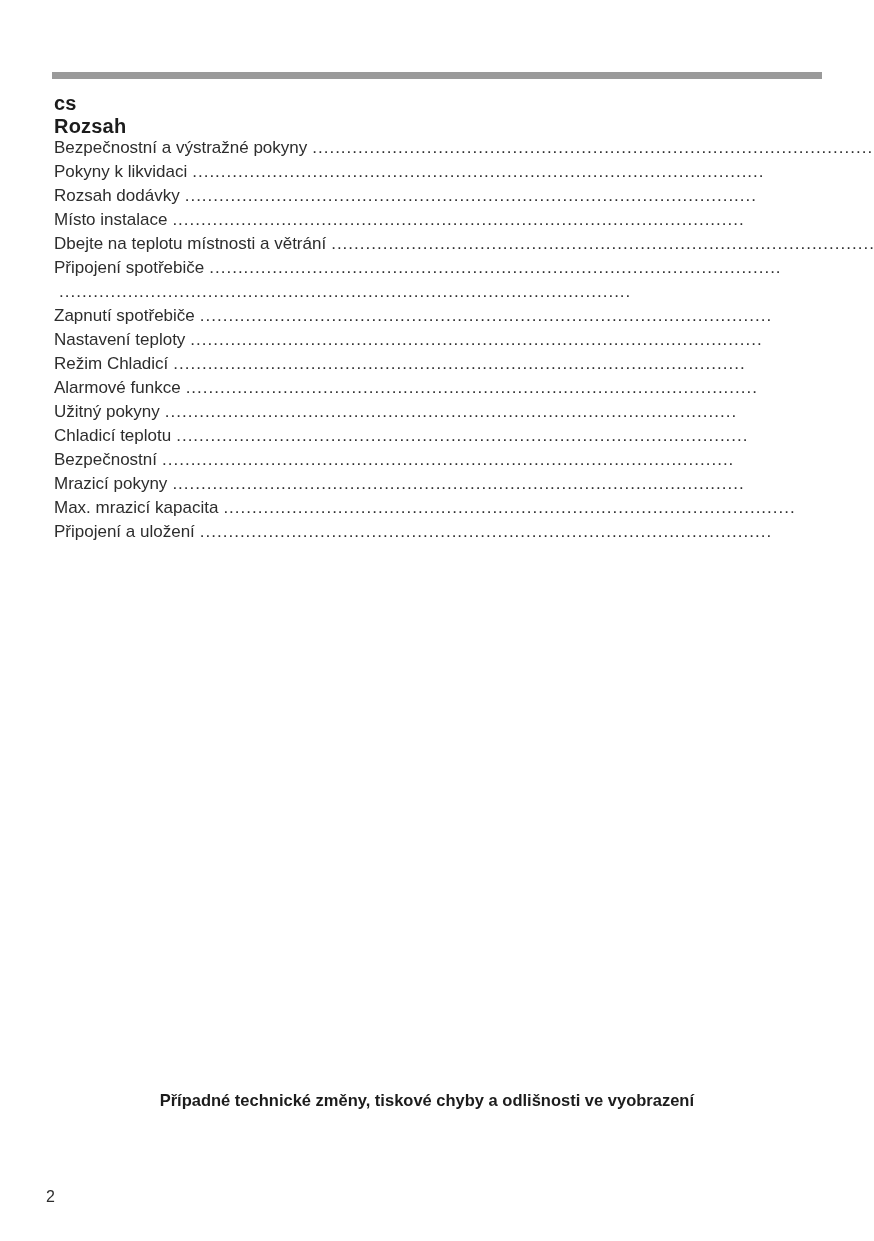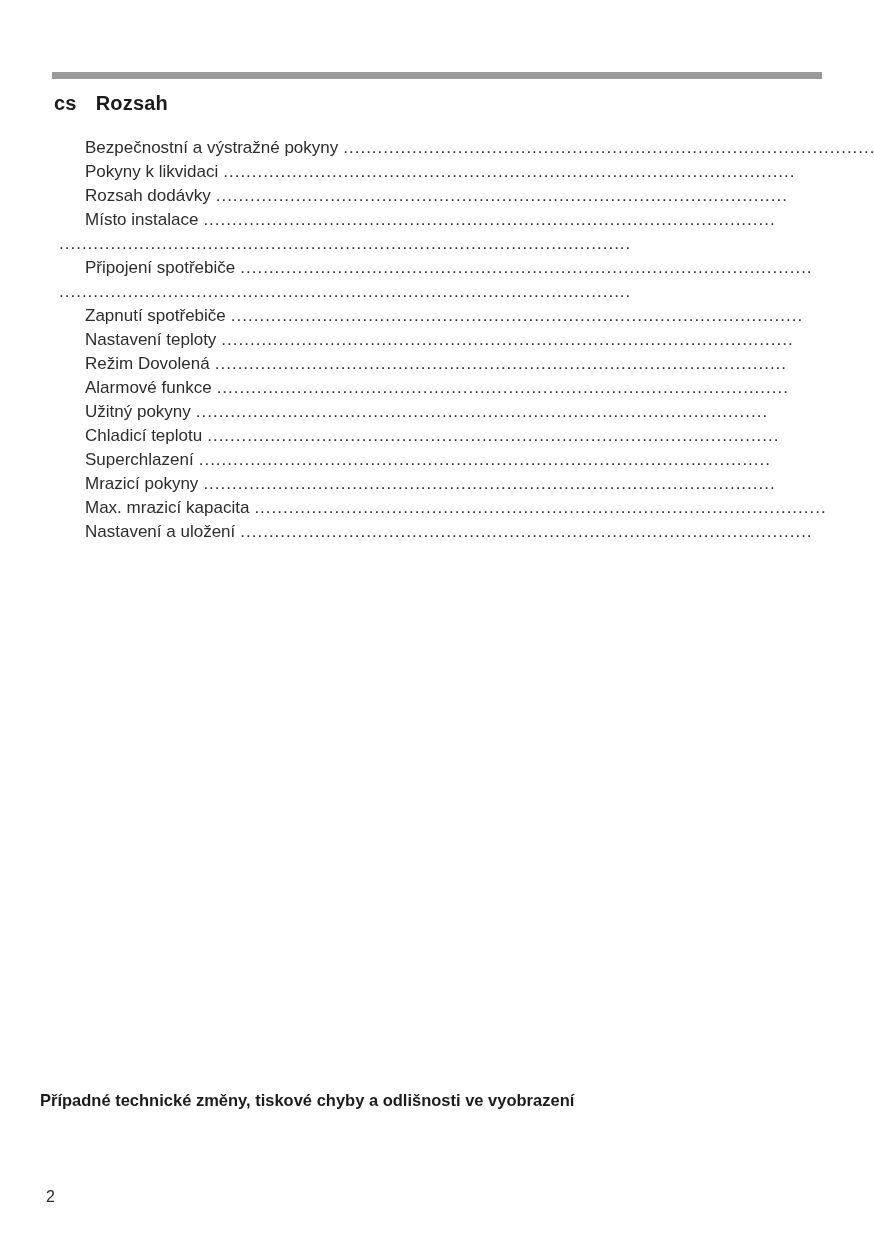--- a/index.html
+++ b/index.html
@@ -18,66 +18,66 @@
   .top-rule {
     position: absolute;
     left: 52px; top: 72px;
     width: 770px; height: 7px;
     background: #9a9a9a;
   }
 
   .heading {
     position: absolute;
     left: 54px; top: 92px;
-    display: flex; gap: 19px;
+    display: flex; gap: 0;
     font-size: 20px; font-weight: bold;
     color: #1c1c1c;
     letter-spacing: 0.2px;
+    flex-direction: column;
   }
 
   .toc {
     position: absolute;
     left: 54px; top: 138px;
     width: 766px;
     display: flex;
     gap: 27px;
   }
   .col-left  { flex: 0 0 374px; }
 
   .row {
     display: flex;
     align-items: baseline;
     height: 24px;
     font-size: 17px;
     color: #2d2d2d;
     white-space: nowrap;
   }
-  .row .label { white-space: nowrap; margin-left: 31px; }
+  .row .label { white-space: nowrap; }
   .row .leader {
     flex: 1 1 auto;
     min-width: 8px;
     overflow: hidden;
     white-space: nowrap;
     margin: 0 4px 0 5px;
   }
   .row .leader::after {
     content: "....................................................................................................";
     letter-spacing: 1px;
   }
 
   .footer-note {
     position: absolute;
     left: 0; top: 1089px;
     width: 694px;
-    text-align: left;
+    text-align: right;
     font-size: 16.5px;
     font-weight: bold;
     line-height: 23px;
     color: #1c1c1c;
-    padding-left: 40px;
   }
 
   .page-number {
     position: absolute;
     left: 46px; top: 1188px;
     font-size: 16px;
     color: #2d2d2d;
   }
 </style>
 </head>
@@ -104,67 +104,68 @@
         </div>
         <div class="row">
           <span class="label">Rozsah dodávky</span>
           <span class="leader"></span>
         </div>
         <div class="row">
           <span class="label">Místo instalace</span>
           <span class="leader"></span>
         </div>
         <div class="row">
+          <span class="label">Dbejte na teplotu místnosti a větrání</span>
           <span class="leader"></span>
         </div>
         <div class="row">
           <span class="label">Připojení spotřebiče</span>
           <span class="leader"></span>
         </div>
         <div class="row">
           <span class="leader"></span>
         </div>
         <div class="row">
           <span class="label">Zapnutí spotřebiče</span>
           <span class="leader"></span>
         </div>
         <div class="row">
           <span class="label">Nastavení teploty</span>
           <span class="leader"></span>
         </div>
         <div class="row">
-          <span class="label">Režim Dovolená</span>
+          <span class="label">Režim Chladicí</span>
           <span class="leader"></span>
         </div>
         <div class="row">
           <span class="label">Alarmové funkce</span>
           <span class="leader"></span>
         </div>
         <div class="row">
           <span class="label">Užitný pokyny</span>
           <span class="leader"></span>
         </div>
         <div class="row">
           <span class="label">Chladicí teplotu</span>
           <span class="leader"></span>
         </div>
         <div class="row">
-          <span class="label">Superchlazení</span>
+          <span class="label">Bezpečnostní</span>
           <span class="leader"></span>
         </div>
         <div class="row">
           <span class="label">Mrazicí pokyny</span>
           <span class="leader"></span>
         </div>
         <div class="row">
           <span class="label">Max. mrazicí kapacita</span>
           <span class="leader"></span>
         </div>
         <div class="row">
-          <span class="label">Nastavení a uložení</span>
+          <span class="label">Připojení a uložení</span>
           <span class="leader"></span>
         </div>
       </div>
 
   </div>
 
   <div class="footer-note">
     <div>Případné technické změny, tiskové chyby a odlišnosti ve vyobrazení</div>
   </div>
 

